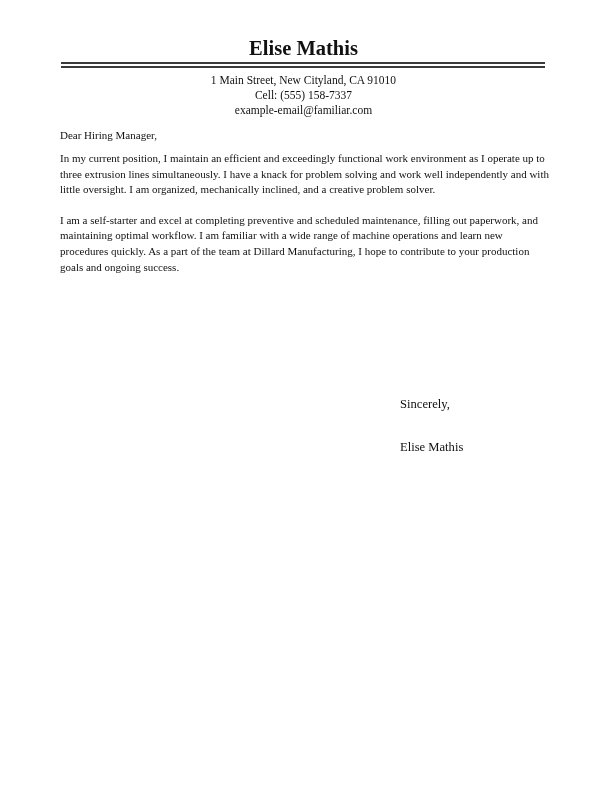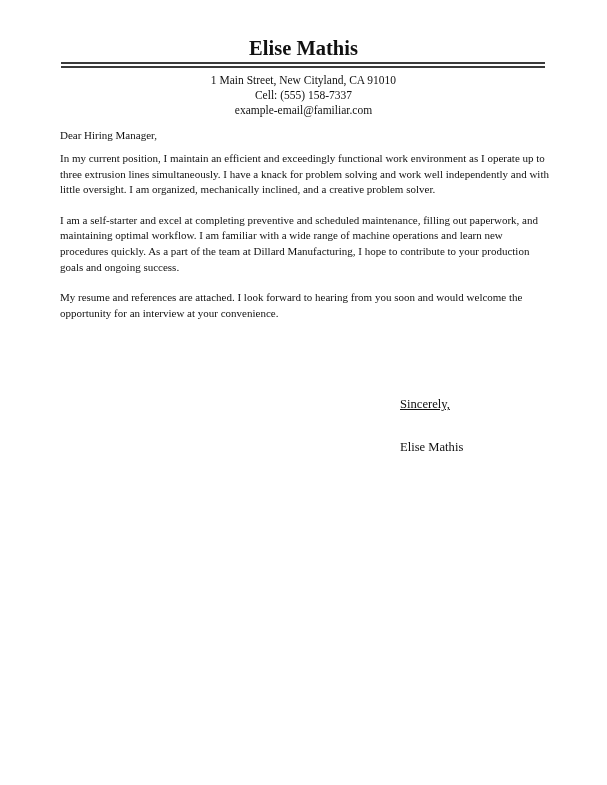--- a/index.html
+++ b/index.html
@@ -10,38 +10,37 @@
     .rule { position: absolute; left: 61px; width: 484px; height: 0; }
     .rule.r1 { top: 62px; border-top: 2px solid #3a3a3a; }
     .rule.r2 { top: 66px; border-top: 2px solid #3a3a3a; }
     .contact { position: absolute; left: 0; width: 607px; top: 73px; text-align: center;
                font-size: 11.5px; line-height: 15px; }
     .contact div { height: 15px; }
     .body { position: absolute; left: 60px; width: 490px; top: 112px;
             font-size: 11px; line-height: 15.8px; margin-top: 16px; }
     .salutation { margin: 0 0 7px 0; }
     .para { margin: 0 0 14.5px 0; }
-    .closing { position: absolute; left: 400px; top: 397px; font-size: 12.6px; line-height: 15px; text-decoration: underline; }
+    .closing { position: absolute; left: 400px; top: 397px; font-size: 12.6px; line-height: 15px; }
     .signature { position: absolute; left: 400px; top: 440px; font-size: 12.6px; line-height: 15px; }
   </style>
 </head>
 <body>
 
 <div>
   <div class="name">Elise Mathis</div>
   <div class="rule r1"></div>
   <div class="rule r2"></div>
   <div class="contact">
     <div>1 Main Street, New Cityland, CA 91010</div>
     <div>Cell: (555) 158-7337</div>
     <div>example-email@familiar.com</div>
   </div>
 </div>
 
 <div class="body">
   <p class="salutation">Dear Hiring Manager,</p>
   <p class="para">In my current position, I maintain an efficient and exceedingly functional work environment as I operate up to three extrusion lines simultaneously. I have a knack for problem solving and work well independently and with little oversight. I am organized, mechanically inclined, and a creative problem solver.</p>
   <p class="para">I am a self-starter and excel at completing preventive and scheduled maintenance, filling out paperwork, and maintaining optimal workflow. I am familiar with a wide range of machine operations and learn new procedures quickly. As a part of the team at Dillard Manufacturing, I hope to contribute to your production goals and ongoing success.</p>
-  <p class="para">My resume and references are attached. I look forward to hearing from you soon and would welcome the opportunity for an interview at your convenience.</p>
 </div>
 
 <div class="closing">Sincerely,</div>
 <div class="signature">Elise Mathis</div>
 
 </body></html>

